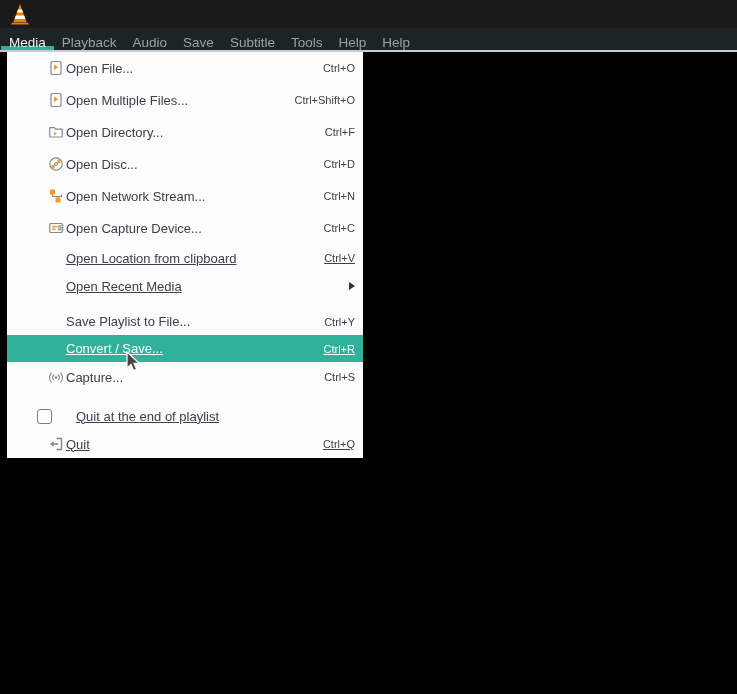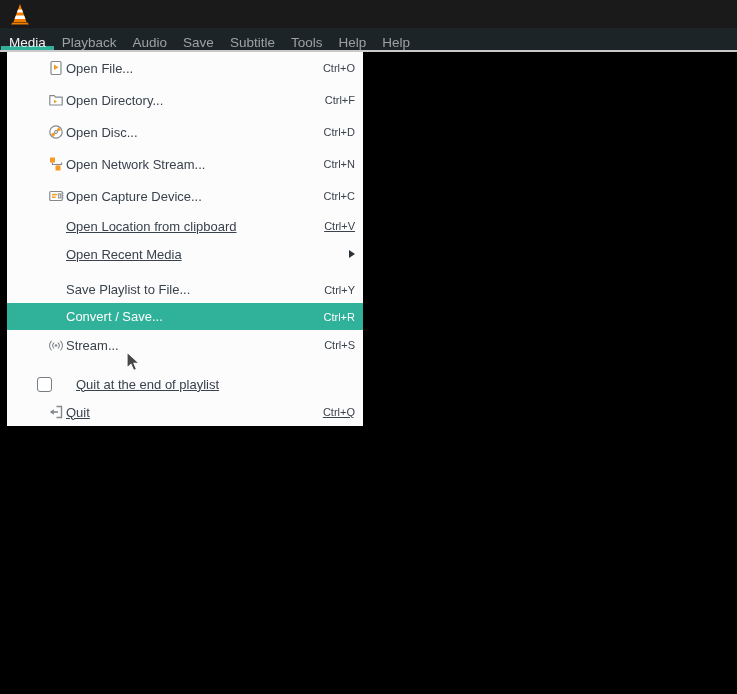--- a/index.html
+++ b/index.html
@@ -38,21 +38,21 @@
     display:flex;align-items:center;
     padding-left:41px;padding-right:8px;box-sizing:border-box;
     font-size:13px;color:#3a424d;cursor:default;
   }
   .menu-item .mi-icon{width:16px;height:16px;margin-right:2px;flex:0 0 16px;display:flex;align-items:center;justify-content:center;}
   .menu-item .mi-label{white-space:nowrap;}
   .menu-item .mi-shortcut{margin-left:auto;white-space:nowrap;font-size:11px;}
   .h32{height:32px;} .h28{height:28px;text-decoration:underline;} .h27{height:27px;} .h30{height:30px;}
   .gap8{height:8px;} .gap10{height:10px;}
   .menu-item.highlighted{
-    background:#2fb19a;color:#ffffff;
+    background:#2fb19a;color:#ffffff;text-decoration:underline;
   }
   .menu-item.checkbox-row{padding-left:30px;}
   .checkbox{
     width:15px;height:15px;border:1.5px solid #777d82;border-radius:3px;
     background:#fff;box-sizing:border-box;margin-right:24px;flex:0 0 15px;
   }
   .submenu-arrow{
     margin-left:auto;width:0;height:0;
     border-left:6px solid #2c3238;border-top:4.5px solid transparent;border-bottom:4.5px solid transparent;
   }
@@ -113,20 +113,30 @@
     <span class="mi-icon">
       <svg width="16" height="16" viewBox="0 0 16 16">
           <rect x="3" y="1.5" width="10" height="13" rx="1.2" fill="#fff" stroke="#84898e" stroke-width="1.2"></rect>
           <path d="M6,4.5 L10.5,7.2 L6,9.9 Z" fill="#f59a23"></path>
         </svg>
     </span>
     <span class="mi-label">Open File...</span>
     <span class="mi-shortcut">Ctrl+O</span>
   </div>
 
+  <div class="menu-item h32">
+    <span class="mi-icon">
+      <svg width="16" height="16" viewBox="0 0 16 16">
+          <rect x="3" y="1.5" width="10" height="13" rx="1.2" fill="#fff" stroke="#84898e" stroke-width="1.2"></rect>
+          <path d="M6,4.5 L10.5,7.2 L6,9.9 Z" fill="#f59a23"></path>
+        </svg>
+    </span>
+    <span class="mi-label">Open Multiple Files...</span>
+    <span class="mi-shortcut">Ctrl+Shift+O</span>
+  </div>
 
   <div class="menu-item h32">
     <span class="mi-icon">
       <svg width="16" height="16" viewBox="0 0 16 16">
           <path d="M1.8,13 V3.6 H6.3 L7.5,5.2 H14.2 V13 Z" fill="#fff" stroke="#84898e" stroke-width="1.2" stroke-linejoin="round"></path>
           <path d="M6,7.8 L9,9.5 L6,11.2 Z" fill="#f59a23"></path>
         </svg>
     </span>
     <span class="mi-label">Open Directory...</span>
     <span class="mi-shortcut">Ctrl+F</span>
@@ -198,21 +208,21 @@
     <span class="mi-shortcut">Ctrl+R</span>
   </div>
 
   <div class="menu-item h30">
     <span class="mi-icon">
       <svg width="16" height="16" viewBox="0 0 16 16">
           <circle cx="8" cy="8.5" r="1.3" fill="#84898e"></circle>
           <path d="M5.8,6 A3.6,3.6 0 0 0 5.8,11 M3.3,4 A6.6,6.6 0 0 0 3.3,13 M10.2,6 A3.6,3.6 0 0 1 10.2,11 M12.7,4 A6.6,6.6 0 0 1 12.7,13" fill="none" stroke="#84898e" stroke-width="1.1" stroke-linecap="round"></path>
         </svg>
     </span>
-    <span class="mi-label">Stream...</span>
+    <span class="mi-label">Capture...</span>
     <span class="mi-shortcut">Ctrl+S</span>
   </div>
 
   <div class="gap10"></div>
 
   <div class="menu-item h28 checkbox-row">
     <span class="checkbox"></span>
     <span class="mi-label">Quit at the end of playlist</span>
   </div>
 

